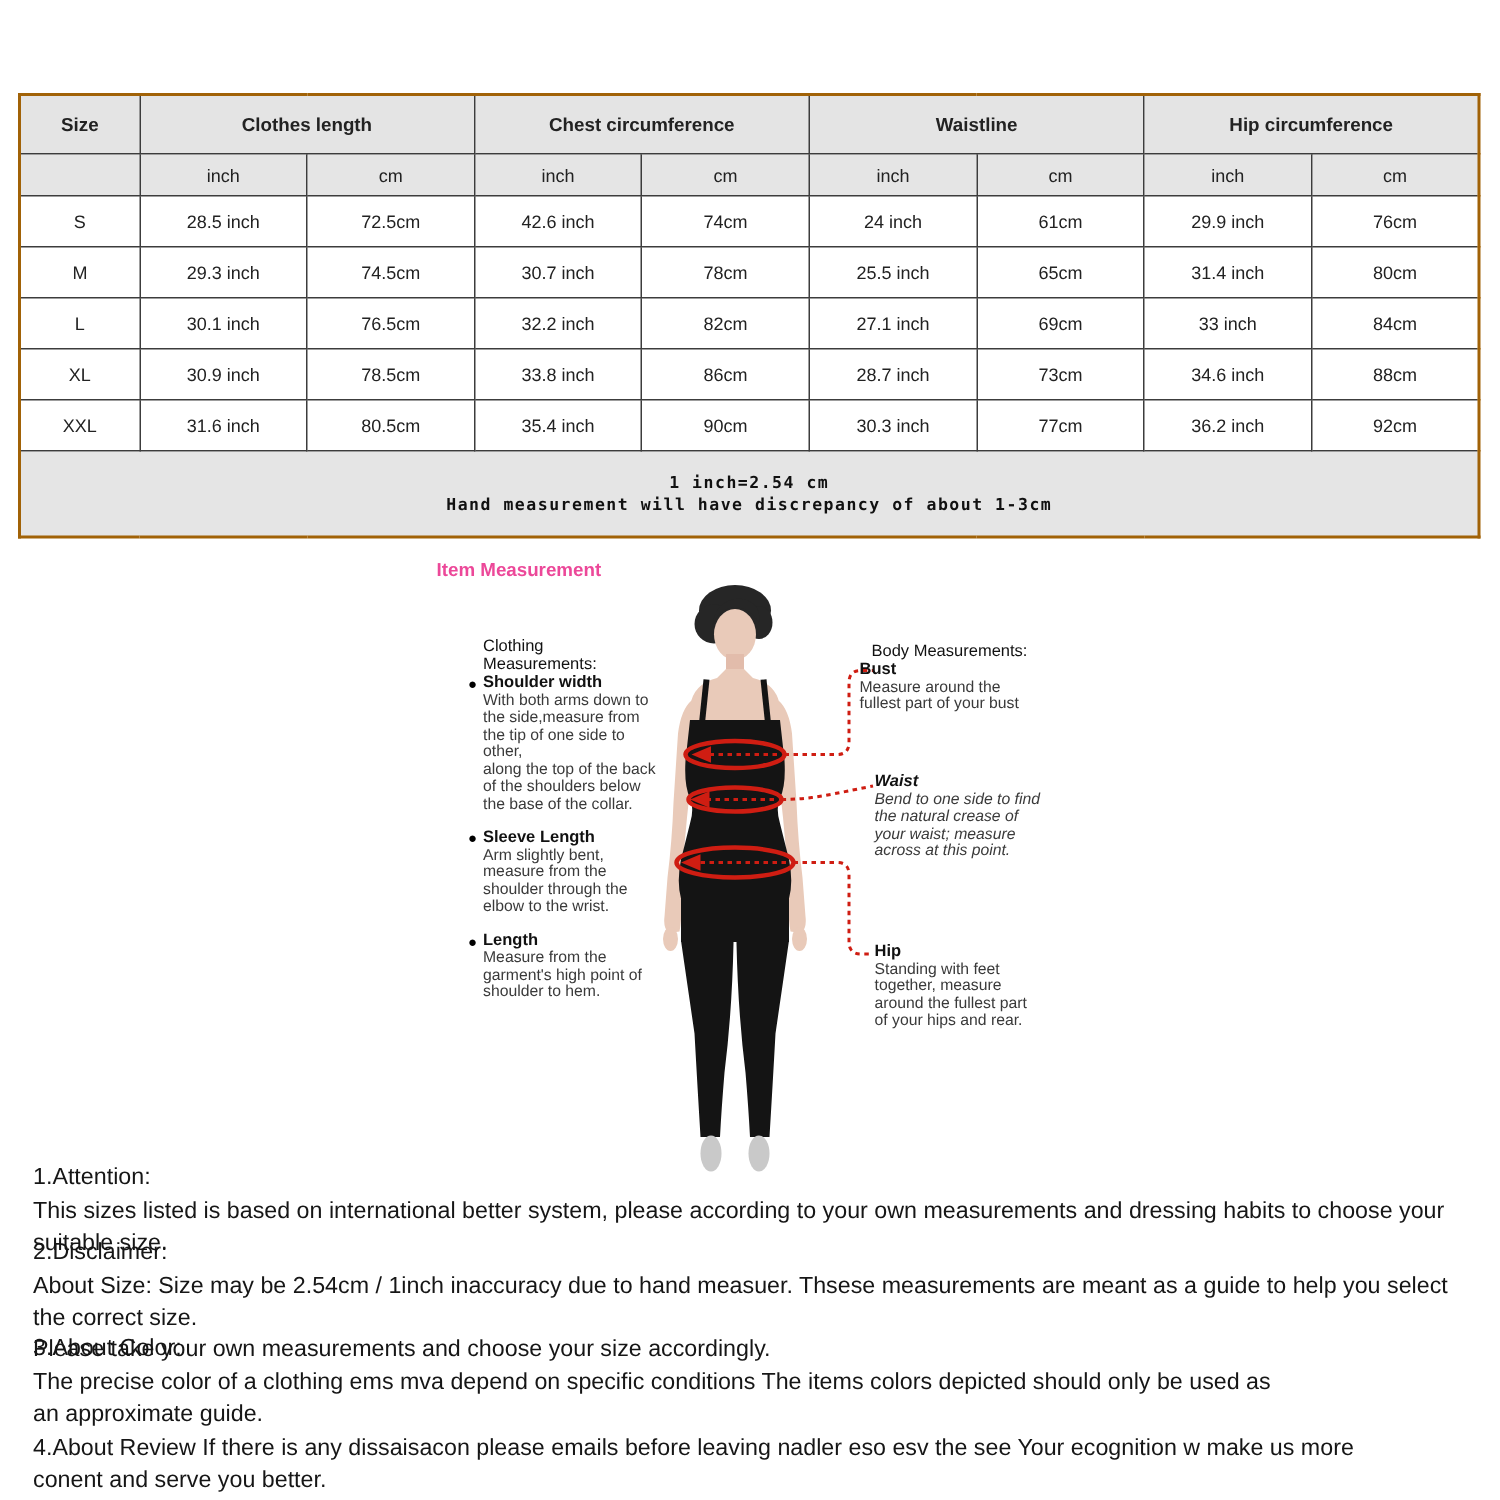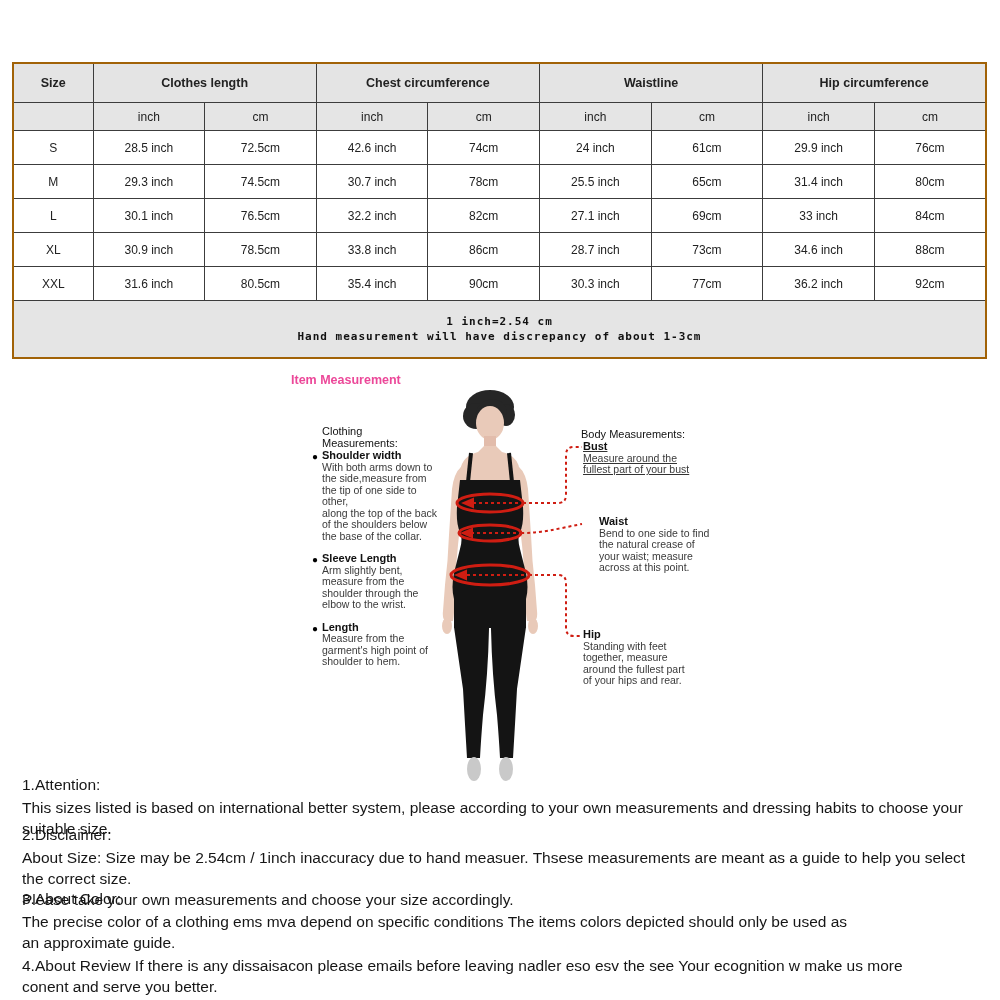--- a/index.html
+++ b/index.html
@@ -226,25 +226,25 @@
 
   <g fill="none" stroke="#cf1d12" stroke-width="2" stroke-dasharray="3 3">
     <path d="M103,120 H138 Q146,120 146,112 V72 Q146,64 154,64 H162"></path>
     <path d="M101,150 C122,150 136,146 162,141"></path>
     <path d="M109,192 H138 Q146,192 146,200 V245 Q146,253 154,253 H162"></path>
   </g>
 </svg>
 
 <div class="mcol" id="body-col">
   <div class="mhead" style="margin-left:8px;">Body Measurements:</div>
-  <div class="mitem b-bust" style="margin-left:10px;text-decoration:underline;">
+  <div class="mitem b-bust" style="margin-left:0;">
     <div class="mlabel">Bust</div>
     <div class="mtext">Measure around the fullest part of your bust</div>
   </div>
-  <div class="mitem b-waist" style="margin-left:26px;">
+  <div class="mitem b-waist" style="margin-left:10px;font-style:italic;">
     <div class="mlabel">Waist</div>
     <div class="mtext">Bend to one side to find the natural crease of your waist; measure across at this point.</div>
   </div>
   <div class="mitem b-hip" style="margin-left:10px;">
     <div class="mlabel">Hip</div>
     <div class="mtext">Standing with feet together, measure around the fullest part of your hips and rear.</div>
   </div>
 </div>
 
 <div class="note-block" style="top:774px;">

